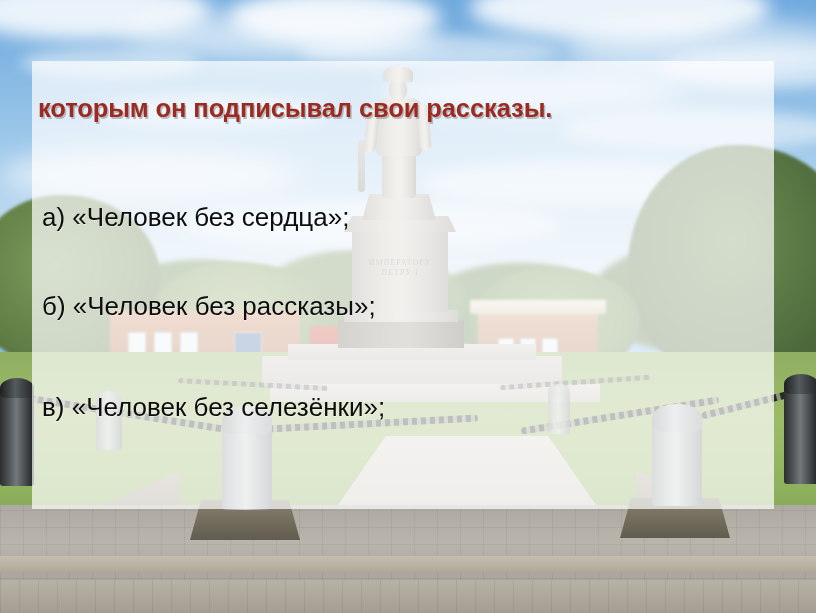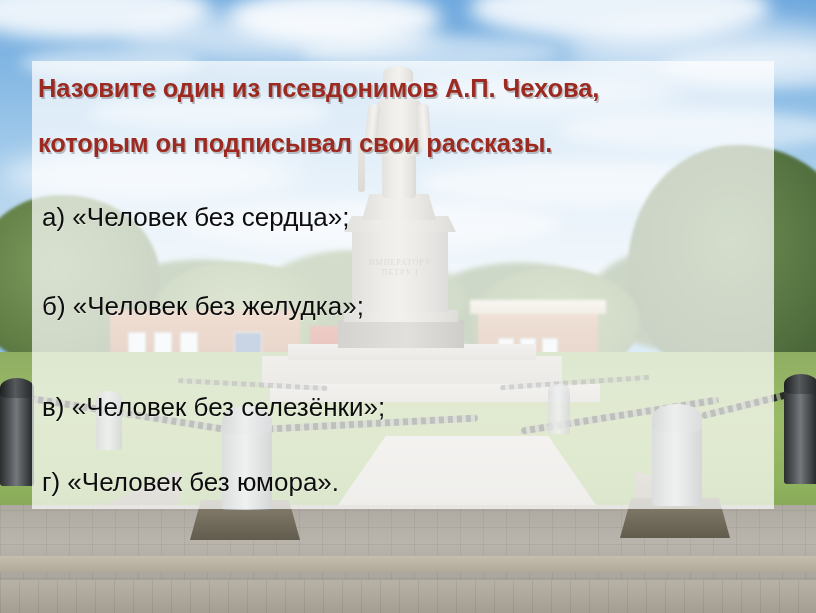--- a/index.html
+++ b/index.html
@@ -321,23 +321,21 @@
     <div class="bollard-cap" style="left:96px; top:391px; width:26px; height:16px; background:linear-gradient(to right,#8d9193,#c6cacb 45%,#909496); opacity:.85;"></div>
 
     <div class="bollard light" style="left:548px; top:390px; width:22px; height:44px; opacity:.8;"></div>
     <div class="bollard-cap" style="left:548px; top:384px; width:22px; height:14px; background:linear-gradient(to right,#8d9193,#c6cacb 45%,#909496); opacity:.8;"></div>
   </div>
 
   <div class="panel"></div>
 
   <div class="text-layer">
     <div class="title">
-      <span>Назовите один из псевдонимов А.П. Чехова,</span>
       <span class="l2">которым он подписывал свои рассказы.</span>
     </div>
 
     <div class="option opt-a">а) «Человек без сердца»;</div>
-    <div class="option opt-b">б) «Человек без желудка»;</div>
+    <div class="option opt-b">б) «Человек без рассказы»;</div>
     <div class="option opt-c">в) «Человек без селезёнки»;</div>
-    <div class="option opt-d">г) «Человек без юмора».</div>
   </div>
 
 </div>
 
 </body></html>

